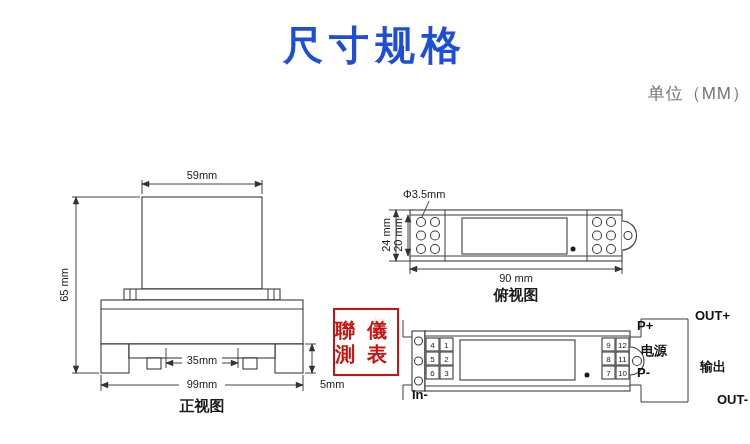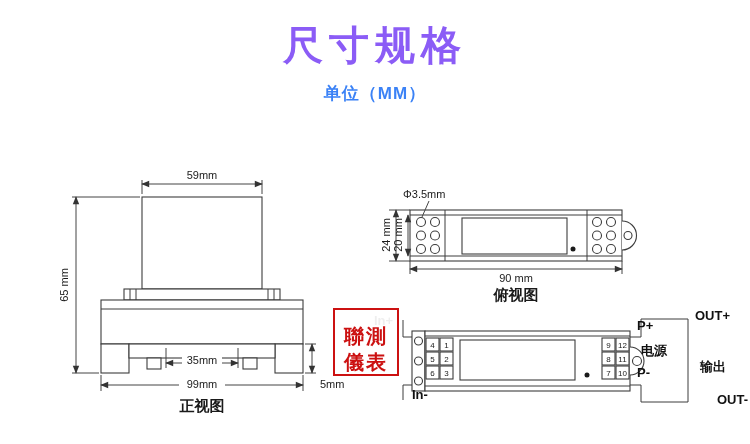--- a/index.html
+++ b/index.html
@@ -1,39 +1,39 @@
 <!DOCTYPE html>
 <html><head>
 <meta charset="utf-8">
 <style>
   html,body{margin:0;padding:0;background:#fff;}
   .page{position:relative;width:750px;height:444px;background:#fff;overflow:hidden;
         font-family:"Liberation Sans",sans-serif;}
   .title{position:absolute;left:0;right:0;top:18px;text-align:center;
-         font-size:40px;font-weight:bold;color:#8b5cf6;letter-spacing:6px;}
-  .unit{position:absolute;left:0;right:0;top:82px;text-align:center;
-        font-size:17px;font-weight:bold;color:#3b82f6;letter-spacing:1px;}
+         font-size:40px;font-weight:bold;color:#1d4ed8;letter-spacing:6px;}
+  .unit{position:absolute;left:0;right:0;top:82px;text-align:right;
+        font-size:17px;font-weight:normal;color:#737373;letter-spacing:1px;}
   .section{position:absolute;left:27px;top:124px;font-size:18px;font-weight:bold;color:#1266c0;}
   svg{position:absolute;overflow:visible;}
   .svg-front{left:52px;top:158px;}
   .svg-top{left:385px;top:182px;}
   .svg-wire{left:395px;top:307px;}
   .shape rect,.shape path,.shape circle{fill:#fff;stroke:#3c3c3c;stroke-width:1.1;}
   .shape line{stroke:#3c3c3c;stroke-width:1;}
   .dim line,.dim polyline{stroke:#454545;stroke-width:1;fill:none;}
   .wire polyline,.wire line{stroke:#3c3c3c;stroke-width:1;fill:none;}
   .dimtxt{font:11px "Liberation Sans",sans-serif;fill:#1a1a1a;}
   .cap{font:bold 15px "Liberation Sans",sans-serif;fill:#1a1a1a;}
   .tnum{font:8px "Liberation Sans",sans-serif;fill:#1a1a1a;text-anchor:middle;}
   .bg{fill:#fff;stroke:none;}
   .dot{fill:#1a1a1a;stroke:none;}
   .wl{position:absolute;font-size:13px;font-weight:bold;color:#111;z-index:1;white-space:nowrap;}
   .watermark{position:absolute;left:333px;top:308px;width:62px;height:64px;z-index:5;
              border:2px solid #cc1111;background:rgba(255,255,255,0.93);
-             display:flex;flex-direction:column;align-items:center;justify-content:flex-end;gap:2px;}
+             display:flex;flex-direction:row;align-items:center;justify-content:center;gap:2px;}
   .wm-row{color:#cc1111;font-size:20px;font-weight:bold;line-height:1.2;letter-spacing:2px;}
 </style>
 </head>
 <body>
 
 <div class="page">
 
   <div class="title">尺寸规格</div>
   <div class="unit">单位（MM）</div>
 

